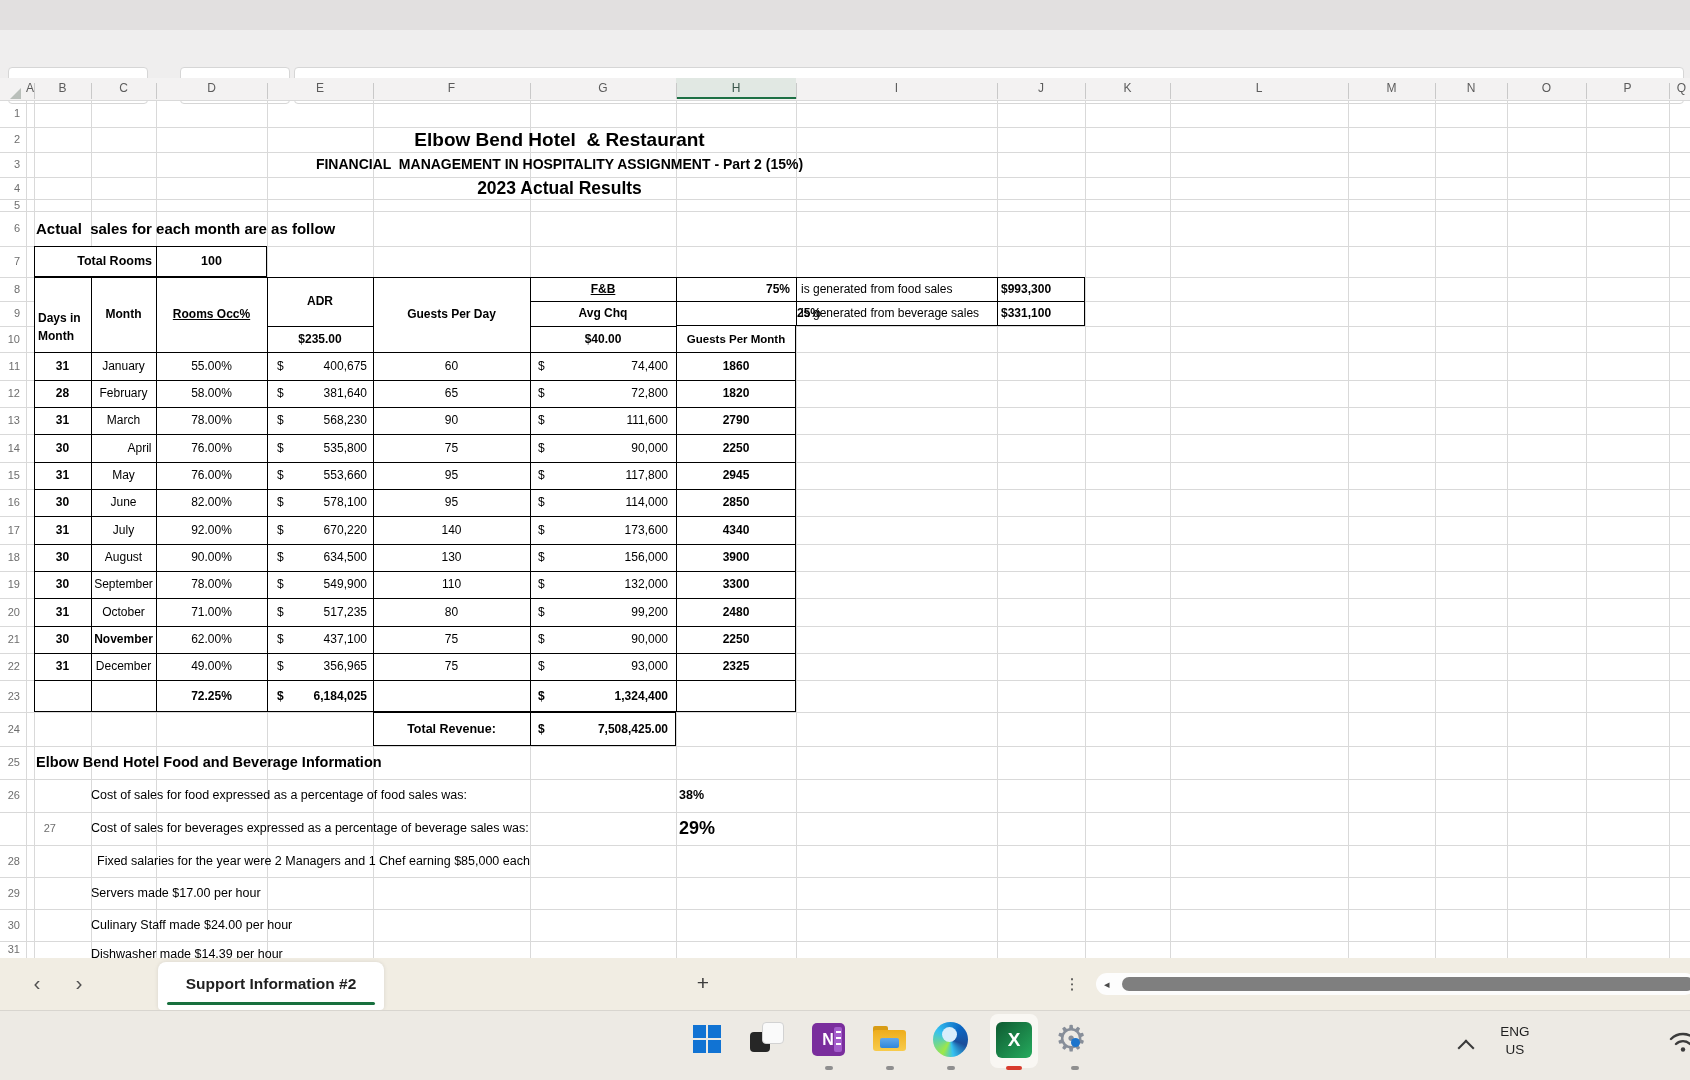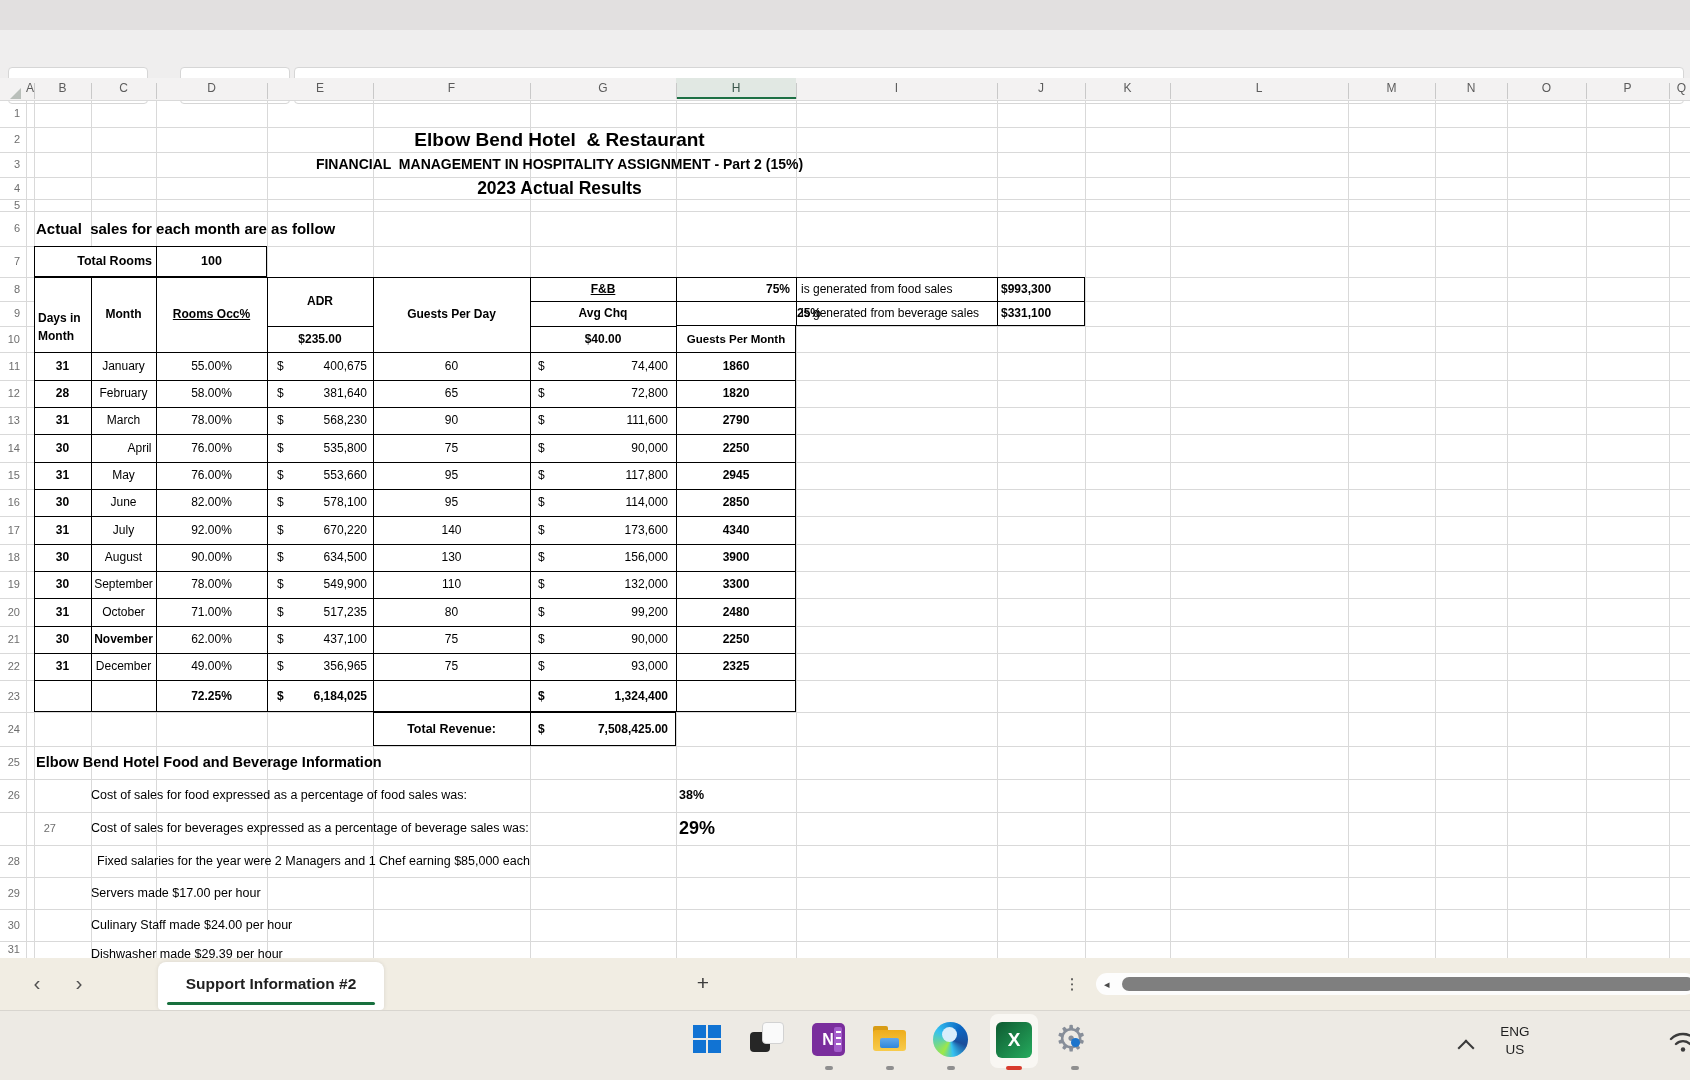--- a/index.html
+++ b/index.html
@@ -315,21 +315,21 @@
     <div class="cell b r" style="left:546px;top:712px;width:122px;height:34px;line-height:34px;">7,508,425.00</div>
 
     <div class="cell b" style="left:36px;top:746px;width:620px;height:33px;line-height:33px;font-size:14.5px;">Elbow Bend Hotel Food and Beverage Information</div>
     <div class="cell" style="left:91px;top:779px;width:580px;height:33px;line-height:33px;font-size:12.5px;">Cost of sales for food expressed as a percentage of food sales was:</div>
     <div class="cell b" style="left:679px;top:779px;width:60px;height:33px;line-height:33px;font-size:12.5px;">38%</div>
     <div class="cell" style="left:91px;top:812px;width:580px;height:33px;line-height:33px;font-size:12.5px;">Cost of sales for beverages expressed as a percentage of beverage sales was:</div>
     <div class="cell b" style="left:679px;top:812px;width:60px;height:33px;line-height:33px;font-size:18px;">29%</div>
     <div class="cell" style="left:91px;top:845px;width:620px;height:32px;line-height:32px;font-size:12.5px;padding-left:6px;">Fixed salaries for the year were 2 Managers and 1 Chef earning $85,000 each</div>
     <div class="cell" style="left:91px;top:877px;width:620px;height:32px;line-height:32px;font-size:12.5px;">Servers made $17.00 per hour</div>
     <div class="cell" style="left:91px;top:909px;width:620px;height:32px;line-height:32px;font-size:12.5px;">Culinary Staff made $24.00 per hour</div>
-    <div class="cell" style="left:91px;top:941px;width:620px;height:30px;line-height:26px;font-size:12.5px;">Dishwasher made $29.39 per hour</div>
+    <div class="cell" style="left:91px;top:941px;width:620px;height:30px;line-height:26px;font-size:12.5px;">Dishwasher made $14.39 per hour</div>
   <div style="position:absolute;left:0;top:0;">
         <div class="cell b c" style="left:34px;width:57px;top:352px;height:28px;line-height:28px;">31</div>
         <div class="cell c" style="left:91px;width:65px;top:352px;height:28px;line-height:28px;">January</div>
         <div class="cell c" style="left:156px;width:111px;top:352px;height:28px;line-height:28px;">55.00%</div>
         <div class="cell" style="left:277px;width:16px;top:352px;height:28px;line-height:28px;">$</div>
         <div class="cell r" style="left:280px;width:87px;top:352px;height:28px;line-height:28px;">400,675</div>
         <div class="cell c" style="left:373px;width:157px;top:352px;height:28px;line-height:28px;">60</div>
         <div class="cell" style="left:538px;width:16px;top:352px;height:28px;line-height:28px;">$</div>
         <div class="cell r" style="left:556px;width:112px;top:352px;height:28px;line-height:28px;">74,400</div>
         <div class="cell b c" style="left:676px;width:120px;top:352px;height:28px;line-height:28px;">1860</div>

